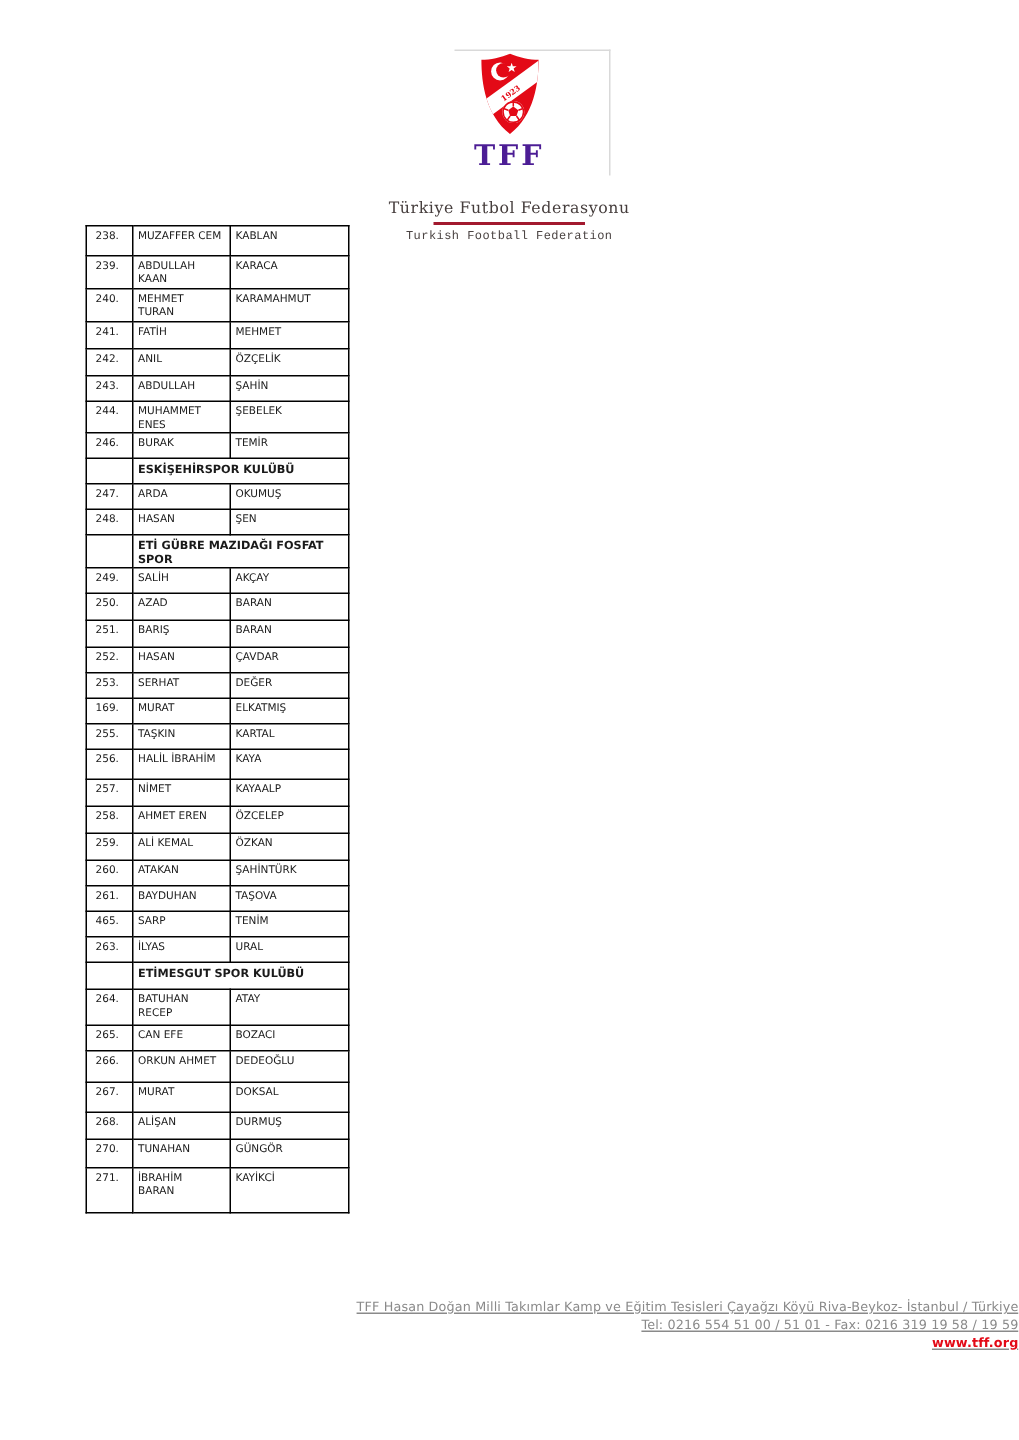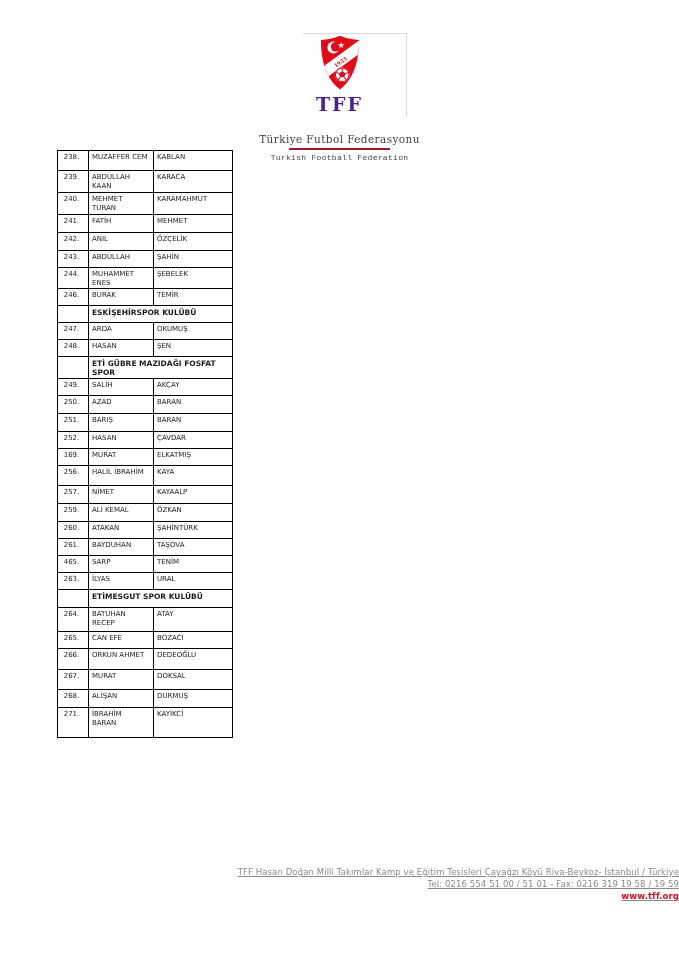--- a/index.html
+++ b/index.html
@@ -220,33 +220,48 @@
         <td class="num">251.</td>
         <td>BARIŞ</td>
         <td>BARAN</td>
       </tr>
       <tr style="height: 17px;">
         <td class="num">252.</td>
         <td>HASAN</td>
         <td>ÇAVDAR</td>
       </tr>
       <tr style="height: 17px;">
+        <td class="num">253.</td>
+        <td>SERHAT</td>
+        <td>DEĞER</td>
+      </tr>
+      <tr style="height: 17px;">
         <td class="num">169.</td>
         <td>MURAT</td>
         <td>ELKATMIŞ</td>
+      </tr>
+      <tr style="height: 17px;">
+        <td class="num">255.</td>
+        <td>TAŞKIN</td>
+        <td>KARTAL</td>
       </tr>
       <tr style="height: 20px;">
         <td class="num">256.</td>
         <td>HALİL İBRAHİM</td>
         <td>KAYA</td>
       </tr>
       <tr style="height: 18px;">
         <td class="num">257.</td>
         <td>NİMET</td>
         <td>KAYAALP</td>
+      </tr>
+      <tr style="height: 18px;">
+        <td class="num">258.</td>
+        <td>AHMET EREN</td>
+        <td>ÖZCELEP</td>
       </tr>
       <tr style="height: 18px;">
         <td class="num">259.</td>
         <td>ALİ KEMAL</td>
         <td>ÖZKAN</td>
       </tr>
       <tr style="height: 17px;">
         <td class="num">260.</td>
         <td>ATAKAN</td>
         <td>ŞAHİNTÜRK</td>
@@ -289,20 +304,25 @@
       <tr style="height: 20px;">
         <td class="num">267.</td>
         <td>MURAT</td>
         <td>DOKSAL</td>
       </tr>
       <tr style="height: 18px; margin-left: 26px;">
         <td class="num">268.</td>
         <td>ALİŞAN</td>
         <td>DURMUŞ</td>
       </tr>
+      <tr style="height: 19px;">
+        <td class="num">270.</td>
+        <td>TUNAHAN</td>
+        <td>GÜNGÖR</td>
+      </tr>
       <tr style="height: 30px;">
         <td class="num">271.</td>
         <td>İBRAHİM
 BARAN</td>
         <td>KAYİKCİ</td>
       </tr>
     </tbody>
 </table>
 
 <div class="footer">

